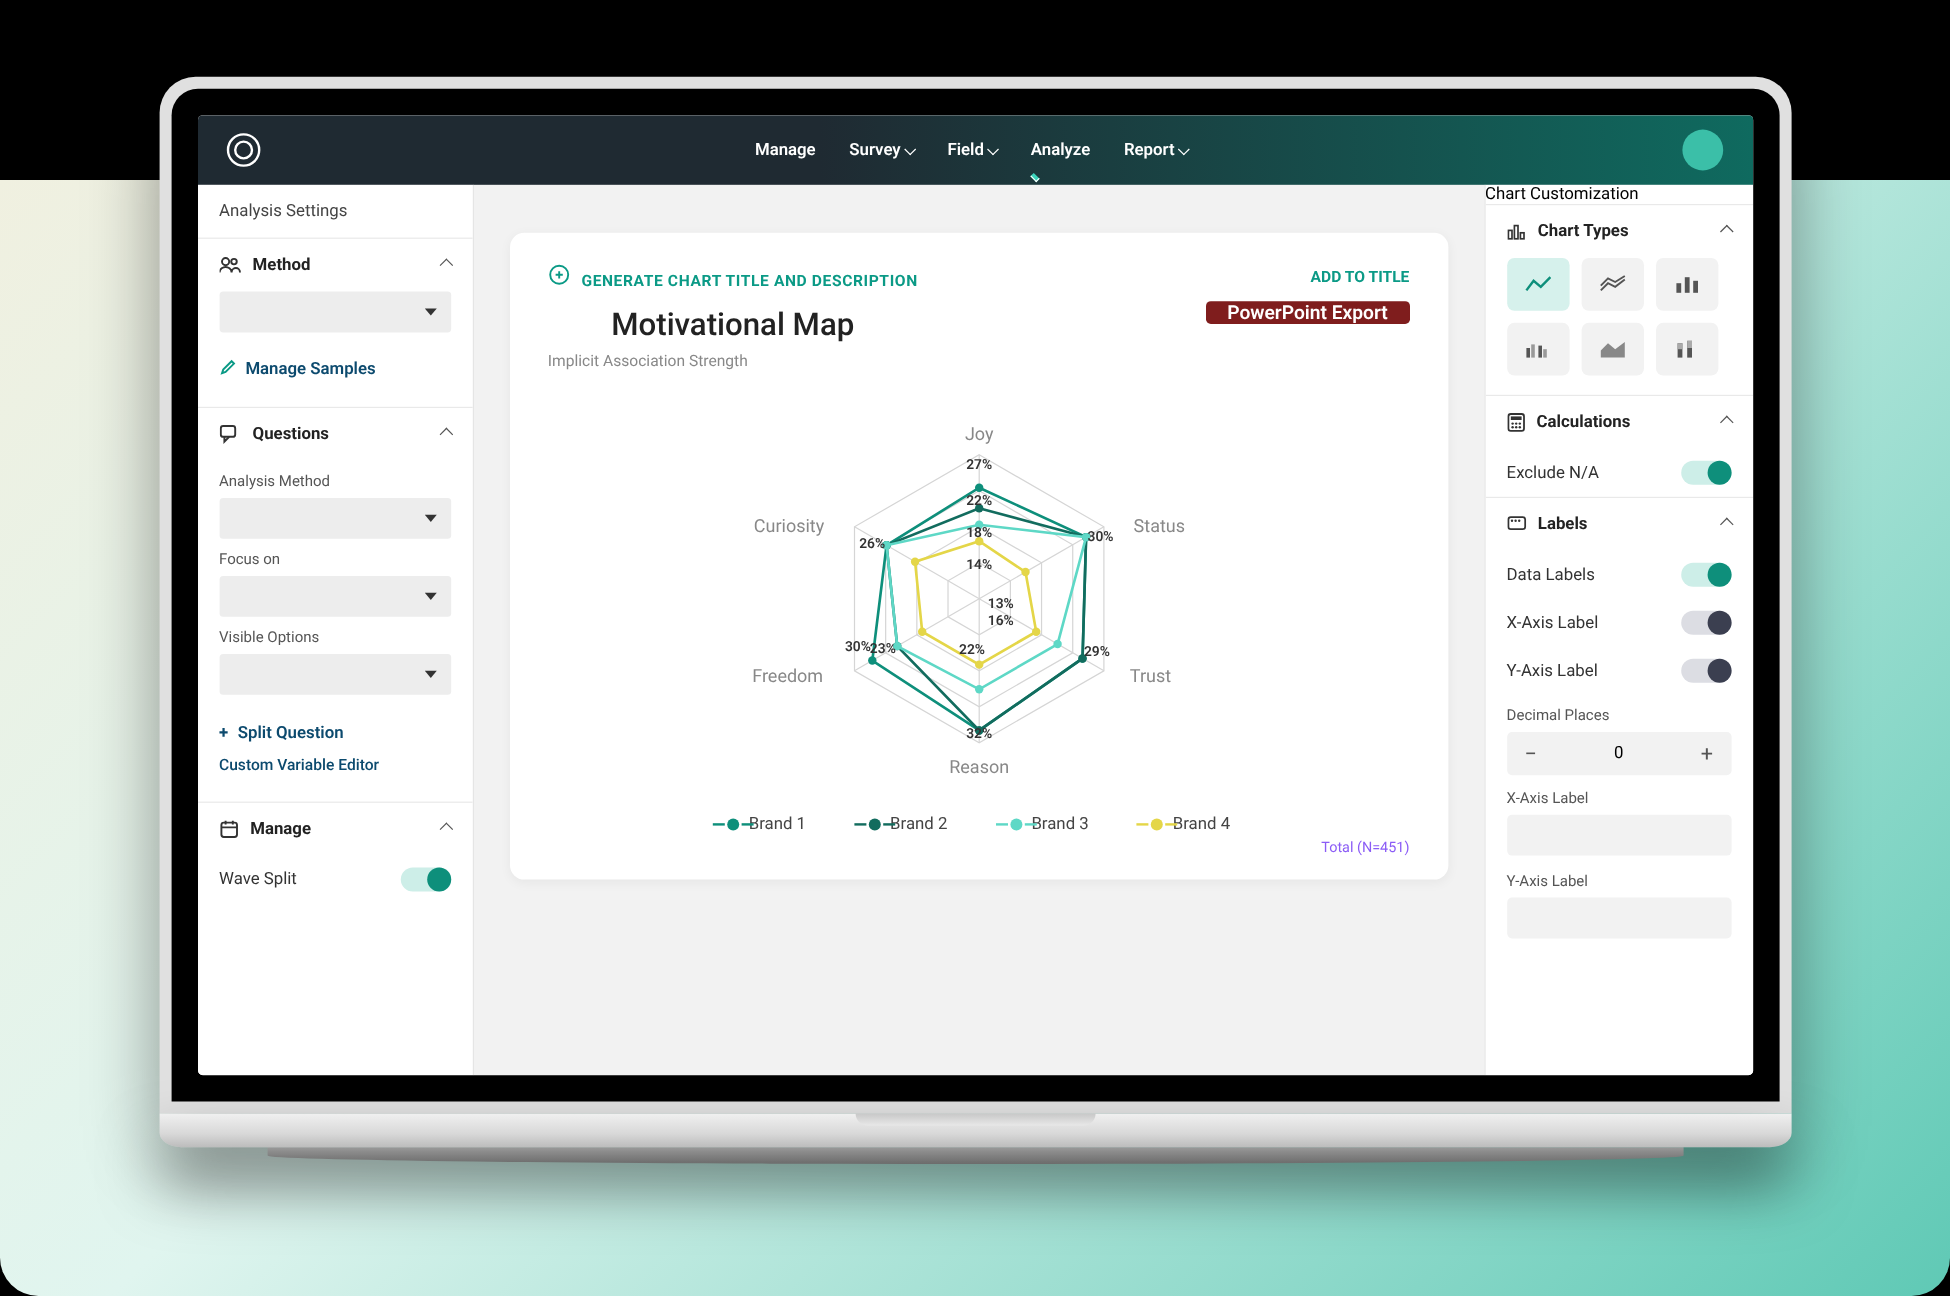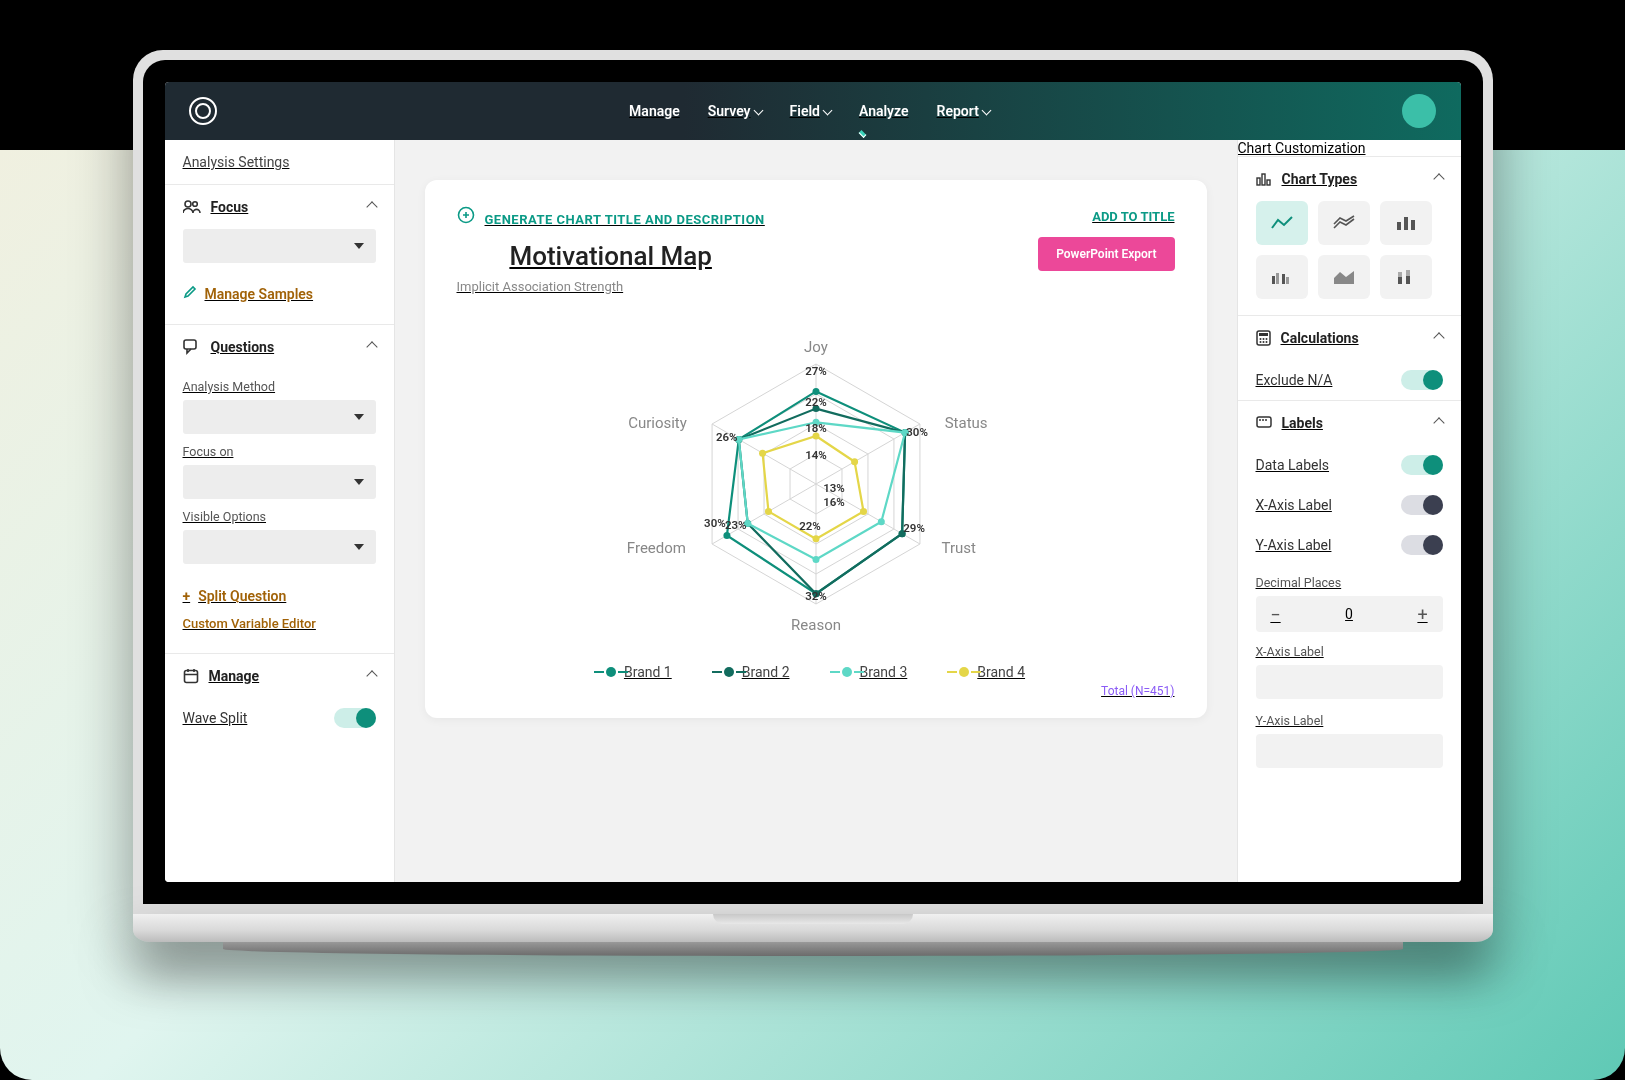--- a/index.html
+++ b/index.html
@@ -12,24 +12,23 @@
   overflow: hidden;
 }
 .bg-gradient {
   position: absolute;
   left: 0; right: 0; top: 150px; bottom: 0;
   background: linear-gradient(135deg, #f0f0e0 0%, #e0f5ef 40%, #5fc9b5 100%);
   border-radius: 0 0 32px 32px;
 }
 .laptop {
   position: absolute;
-  left: 50%; top: 50px;
+  left: 50%; top: 64px;
   transform: translateX(-50%);
   width: 1360px;
-  text-decoration: underline;
 }
 .laptop-screen-wrap {
   background: #e0e0e0;
   border-radius: 30px 30px 0 0;
   padding: 10px;
   box-shadow: 0 30px 60px rgba(0,0,0,.4);
 }
 .laptop-screen-bezel {
   background: #000;
   border-radius: 22px 22px 0 0;
@@ -85,35 +84,35 @@
 .app-body{ flex:1; display:flex; overflow:hidden; }
 .sidebar{ width:230px; background:#fff; border-right:1px solid #e5e5e5; overflow-y:auto; font-size:14px; }
 .sidebar .panel-hdr{ padding:14px 18px; color:#444; font-size:14px; }
 .section{ border-top:1px solid #e9e9e9; }
 .section-hdr{ display:flex;align-items:center;gap:10px;padding:14px 18px;font-weight:700;color:#222;cursor:pointer;}
 .section-hdr .caret{ margin-left:auto; width:8px;height:8px;border-right:1.5px solid #555;border-bottom:1.5px solid #555;transform:rotate(-135deg);}
 .section-body{ padding:0 18px 16px;}
 .dropdown{ width:100%; height:34px; background:#ededed; border:none; border-radius:3px; display:flex; align-items:center; justify-content:flex-end; padding:0 12px;}
 .dropdown::after{content:"";width:0;height:0;border-left:5px solid transparent;border-right:5px solid transparent;border-top:6px solid #333;}
 .field-label{ font-size:12.5px; color:#555; margin:10px 0 6px;}
-.link-btn{ color:#a16207; font-weight:600; font-size:14px; display:flex;align-items:center;gap:8px;cursor:pointer; padding:6px 0;}
+.link-btn{ color:#0c4a6e; font-weight:600; font-size:14px; display:flex;align-items:center;gap:8px;cursor:pointer; padding:6px 0;}
 .link-btn.small{ font-weight:500; font-size:13px;}
 .toggle-row{ display:flex;align-items:center;justify-content:space-between;padding:10px 18px;font-size:14px;color:#333;}
 .toggle{ width:42px;height:20px;background:#cdeee8;border-radius:12px;position:relative; cursor:pointer;}
 .toggle.on::after{content:"";position:absolute;right:0;top:0;width:20px;height:20px;border-radius:50%;background:#0e8f7b;}
 .toggle.off{ background:#dcdde3;}
 .toggle.off::after{content:"";position:absolute;right:0;top:0;width:20px;height:20px;border-radius:50%;background:#3b3f50;}
 
 .main{ flex:1; padding:40px 30px; overflow:auto;}
 .card{ background:#fff; border-radius:12px; padding:26px 32px 20px; box-shadow:0 2px 10px rgba(0,0,0,.05);}
 .card-top{ display:flex; align-items:flex-start; justify-content:space-between; }
 .gen-link{ color:#0b9a86; font-weight:700; font-size:13px; letter-spacing:.5px; display:flex;align-items:flex-end;gap:10px;cursor:pointer;}
 .top-right{ text-align:right;}
 .top-right a{ color:#0b9a86; font-weight:700; font-size:13px; cursor:pointer;}
-.btn-primary{ margin-top:12px; background:#ec4899; color:#fff; border:none; border-radius:4px; padding:10px 18px; font-weight:600; font-size:12px; cursor:pointer;}
+.btn-primary{ margin-top:12px; background:#7f1d1d; color:#fff; border:none; border-radius:4px; padding:0 18px; font-weight:600; font-size:16px; cursor:pointer;}
 .card h2{ font-size:26px; font-weight:500; color:#222; margin-top:14px;text-align:center;}
 .card .subtitle{ font-size:13px; color:#888; margin-top:8px;}
 .chart-area{ height:360px; display:flex; align-items:center; justify-content:center; position:relative;}
 .legend{ display:flex; gap:52px; justify-content:center; margin-top:10px;}
 .legend-item{ display:flex;align-items:center;gap:8px;font-size:14px;color:#444;}
 .legend-dot{ width:10px;height:10px;border-radius:50%; position:relative;}
 .legend-dot::before,.legend-dot::after{content:"";position:absolute;top:50%;width:10px;height:2px;background:currentColor;transform:translateY(-50%);}
 .legend-dot::before{left:-12px;} .legend-dot::after{right:-12px;}
 .total-n{ text-align:right; font-size:12px; color:#8b5cf6; margin-top:4px;}
 
@@ -170,21 +169,21 @@
 
             <div class="section">
               <div class="section-hdr">
                 <span class="icon-sm">
                   <svg width="18" height="14" viewBox="0 0 18 14">
                       <circle cx="5" cy="4" r="3" fill="none" stroke="#333" stroke-width="1.6"></circle>
                       <circle cx="12" cy="4" r="2.3" fill="none" stroke="#333" stroke-width="1.6"></circle>
                       <path d="M0 13c0-3 3-4.5 5-4.5S10 10 10 13M10 13c0-2.3 2-3.6 3.6-3.6S17 10.7 17 13" fill="none" stroke="#333" stroke-width="1.6"></path>
                     </svg>
                 </span>
-                <span>Focus</span>
+                <span>Method</span>
                 <span class="caret"></span>
               </div>
               <div class="section-body">
                 <div class="dropdown"></div>
                 <div class="link-btn" style="margin-top:16px">
                   <span>
                     <svg width="14" height="14" viewBox="0 0 14 14">
                         <path d="M2 12l1-3 7-7 2 2-7 7-3 1z" fill="none" stroke="#0b9a86" stroke-width="1.6"></path>
                       </svg>
                   </span>

